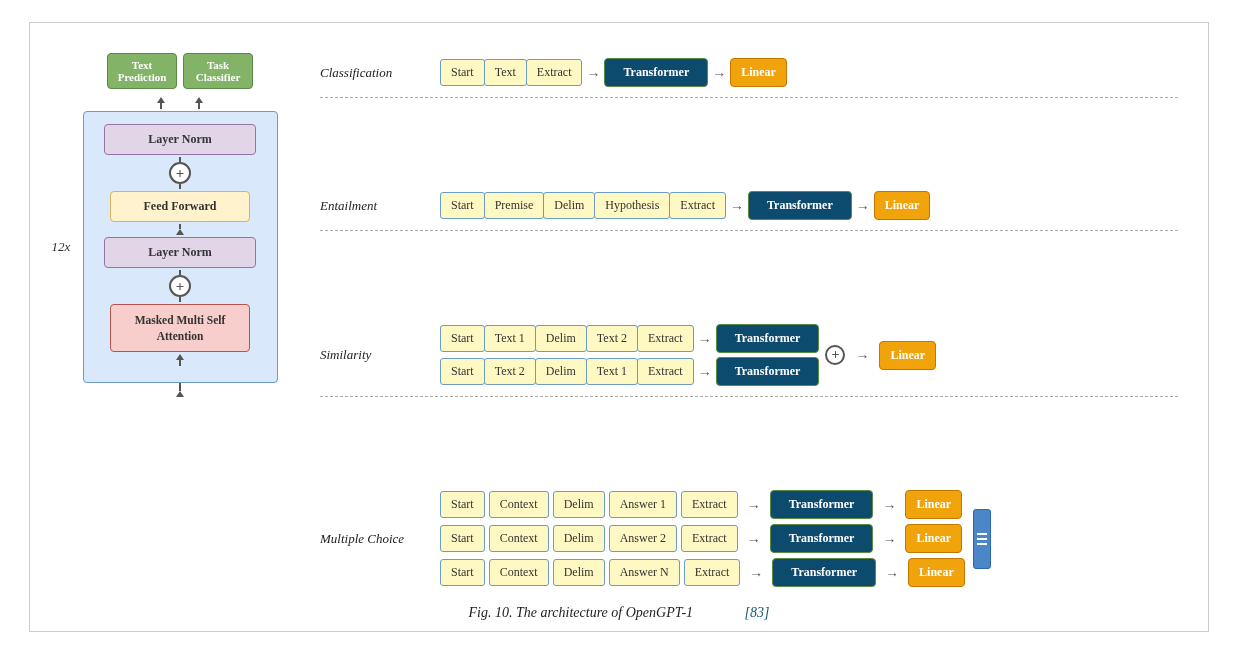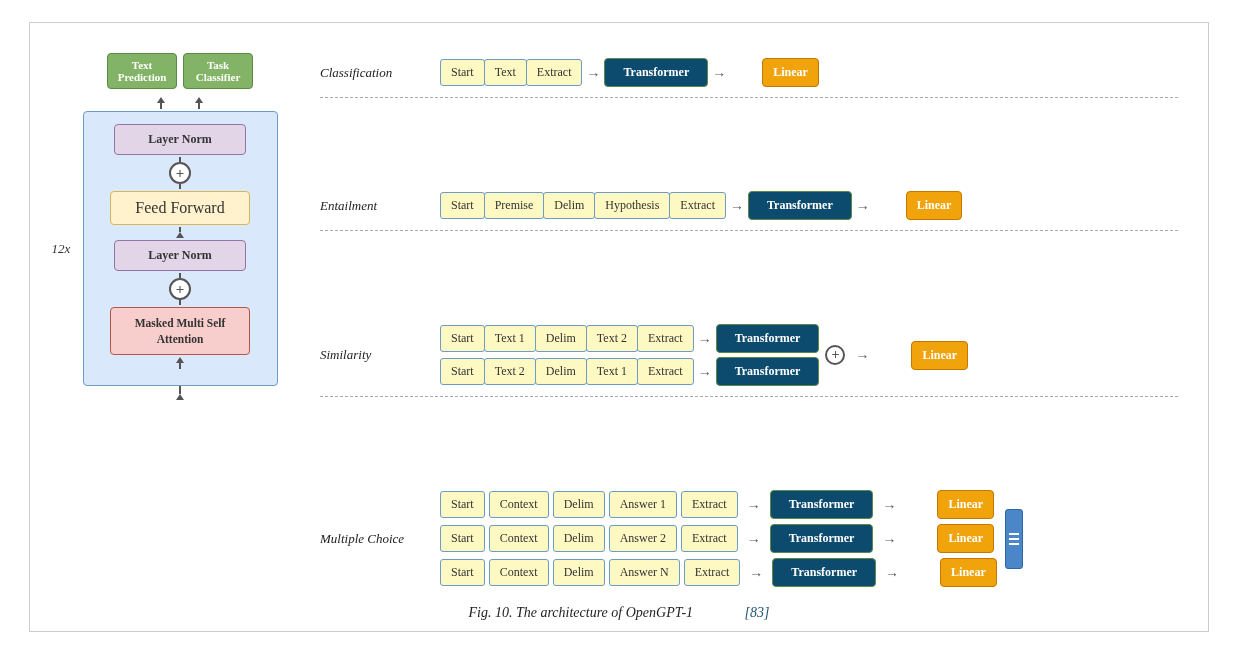--- a/index.html
+++ b/index.html
@@ -85,29 +85,29 @@
     }
     .layer-norm-box {
       background: #e1d5e7;
       border: 1.5px solid #9673a6;
       border-radius: 4px;
       padding: 7px 24px;
       font-size: 12px;
       font-weight: bold;
       color: #333;
       text-align: center;
-      width: 132px;
+      width: 152px;
     }
     .feed-forward-box {
       background: #fff2cc;
       border: 1.5px solid #d6b656;
       border-radius: 4px;
       padding: 7px 10px;
-      font-size: 16px;
-      font-weight: normal;
+      font-size: 12px;
+      font-weight: bold;
       color: #333;
       text-align: center;
       width: 140px;
     }
     .masked-attn-box {
       background: #f8cecc;
       border: 1.5px solid #b85450;
       border-radius: 4px;
       padding: 7px 10px;
       font-size: 11.5px;
@@ -223,21 +223,20 @@
     }
     .linear-box {
       background: #f0a30a;
       border: 1.5px solid #c47700;
       border-radius: 4px;
       padding: 6px 10px;
       font-size: 12px;
       font-weight: bold;
       color: #fff;
       white-space: nowrap;
-      margin-left: 32px;
     }
     .small-arrow {
       font-size: 14px;
       color: #555;
       margin: 0 4px;
     }
     .similarity-block {
       display: flex;
       flex-direction: column;
       gap: 4px;

